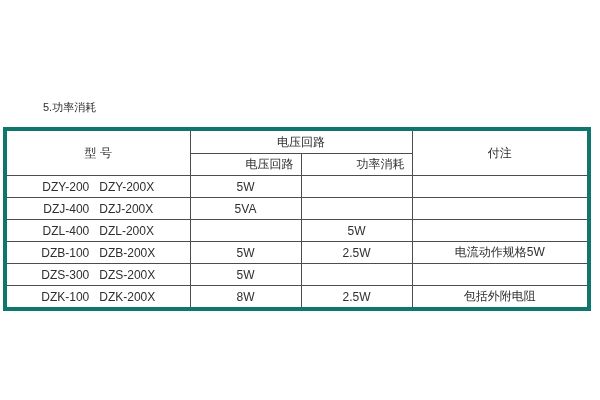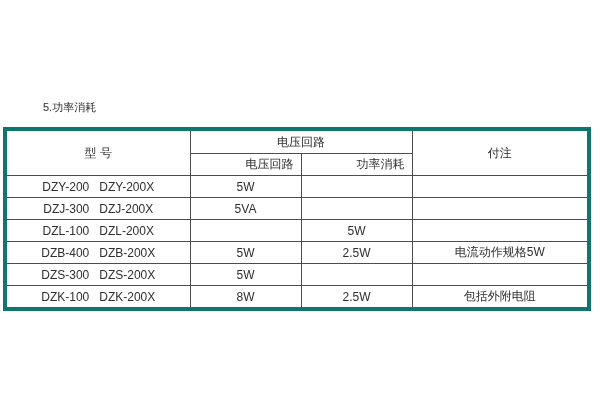--- a/index.html
+++ b/index.html
@@ -83,45 +83,45 @@
         </div>
       </td>
       <td>5W</td>
       <td></td>
       <td></td>
     </tr>
 
     <tr class="drow">
       <td>
         <div class="model-wrap">
-          <span>DZJ-300</span>
+          <span>DZJ-400</span>
           <span>DZJ-200X</span>
         </div>
       </td>
       <td>5VA</td>
       <td></td>
       <td></td>
     </tr>
 
     <tr class="drow">
       <td>
         <div class="model-wrap">
-          <span>DZL-100</span>
+          <span>DZL-400</span>
           <span>DZL-200X</span>
         </div>
       </td>
       <td></td>
       <td>5W</td>
       <td></td>
     </tr>
 
     <tr class="drow">
       <td>
         <div class="model-wrap">
-          <span>DZB-400</span>
+          <span>DZB-100</span>
           <span>DZB-200X</span>
         </div>
       </td>
       <td>5W</td>
       <td>2.5W</td>
       <td>电流动作规格5W</td>
     </tr>
 
     <tr class="drow">
       <td>

